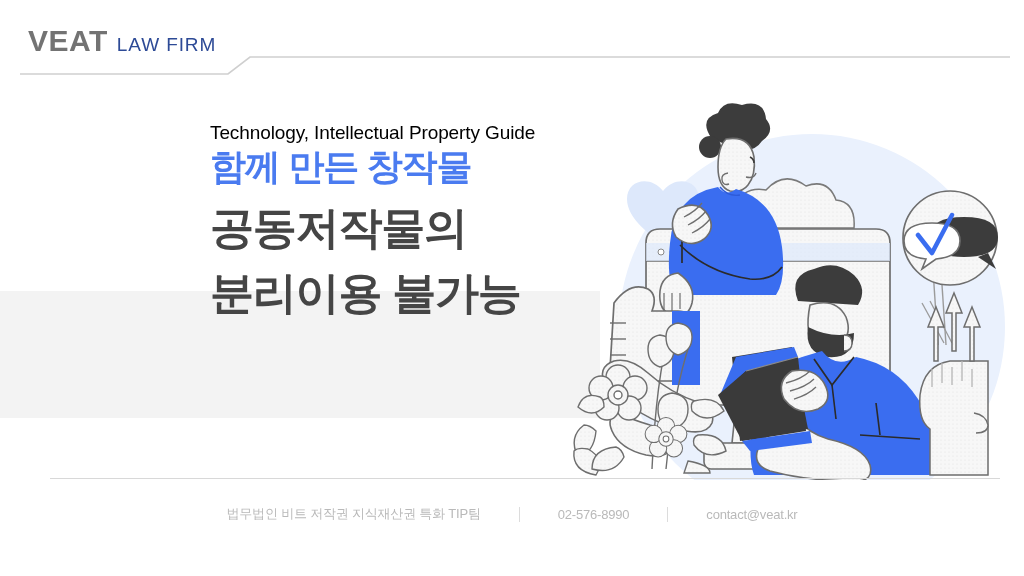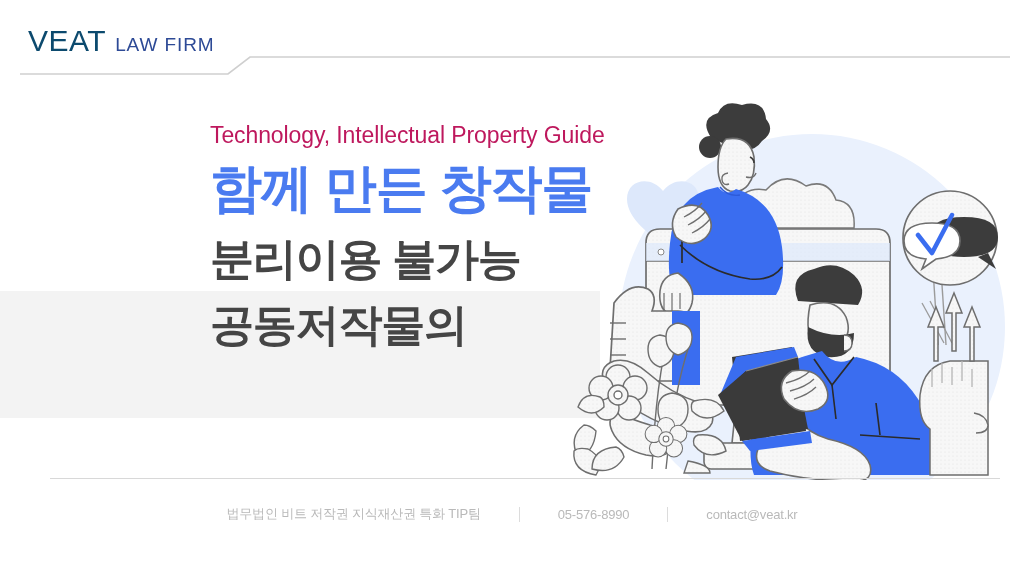--- a/index.html
+++ b/index.html
@@ -13,45 +13,45 @@
 
   
   .header{
     position:absolute; left:0; top:0; width:1024px; height:78px;
   }
   .logo{
     position:absolute; left:28px; top:26px;
     display:flex; align-items:baseline; white-space:nowrap;
   }
   .logo-main{
-    font-size:30px; font-weight:400; letter-spacing:.5px;
-    color:#0c4a6e; line-height:1;
+    font-size:30px; font-weight:700; letter-spacing:.5px;
+    color:#737373; line-height:1;
   }
   .logo-sub{
     font-size:19px; font-weight:400; letter-spacing:.9px;
     color:#2d4a96; margin-left:9px; line-height:1;
   }
   .header-rule{
     position:absolute; left:0; top:55px; width:1024px; height:23px;
   }
 
   
   .grey-band{
     position:absolute; left:0; top:291px; width:600px; height:127px;
     background:#f3f3f3;
   }
 
   
   .copy{ position:absolute; left:210px; top:122px; width:420px; }
   .eyebrow{
-    font-size:23px; color:#be185d; font-weight:400; letter-spacing:-.1px;
-    line-height:1.2; margin-bottom:7px; white-space:nowrap;
+    font-size:19px; color:#000000; font-weight:400; letter-spacing:-.1px;
+    line-height:1.2; white-space:nowrap;
   }
   .headline-blue{
-    color:#4a7bf0; font-size:52px; font-weight:700; line-height:1.22;
+    color:#4a7bf0; font-size:36px; font-weight:700; line-height:1.22;
     letter-spacing:-1.2px; white-space:nowrap;
   }
   .headline-dark{
     color:#454545; font-size:44px; font-weight:700; line-height:1.22;
     letter-spacing:-1.2px; white-space:nowrap; margin-top:12px;
   }
 
   
   .art{ position:absolute; left:560px; top:95px; width:464px; height:400px; }
   .art svg{ display:block; }
@@ -290,24 +290,24 @@
     <path d="M128 366 q22 4 22 12 l-26 0 z"></path>
   </g>
 
   </g>
 </svg>
 </div>
 
 <div class="copy">
   <div class="eyebrow">Technology, Intellectual Property Guide</div>
   <div class="headline-blue">함께 만든 창작물</div>
+  <div class="headline-dark">공동저작물의</div>
   <div class="headline-dark">분리이용 불가능</div>
-  <div class="headline-dark">공동저작물의</div>
 </div>
 
 <div class="ground-line"></div>
 <div class="footer">
   <span class="item">법무법인 비트 저작권 지식재산권 특화 TIP팀</span>
   <span class="sep"></span>
-  <span class="item">05-576-8990</span>
+  <span class="item">02-576-8990</span>
   <span class="sep"></span>
   <span class="item">contact@veat.kr</span>
 </div>
 
 </body></html>

